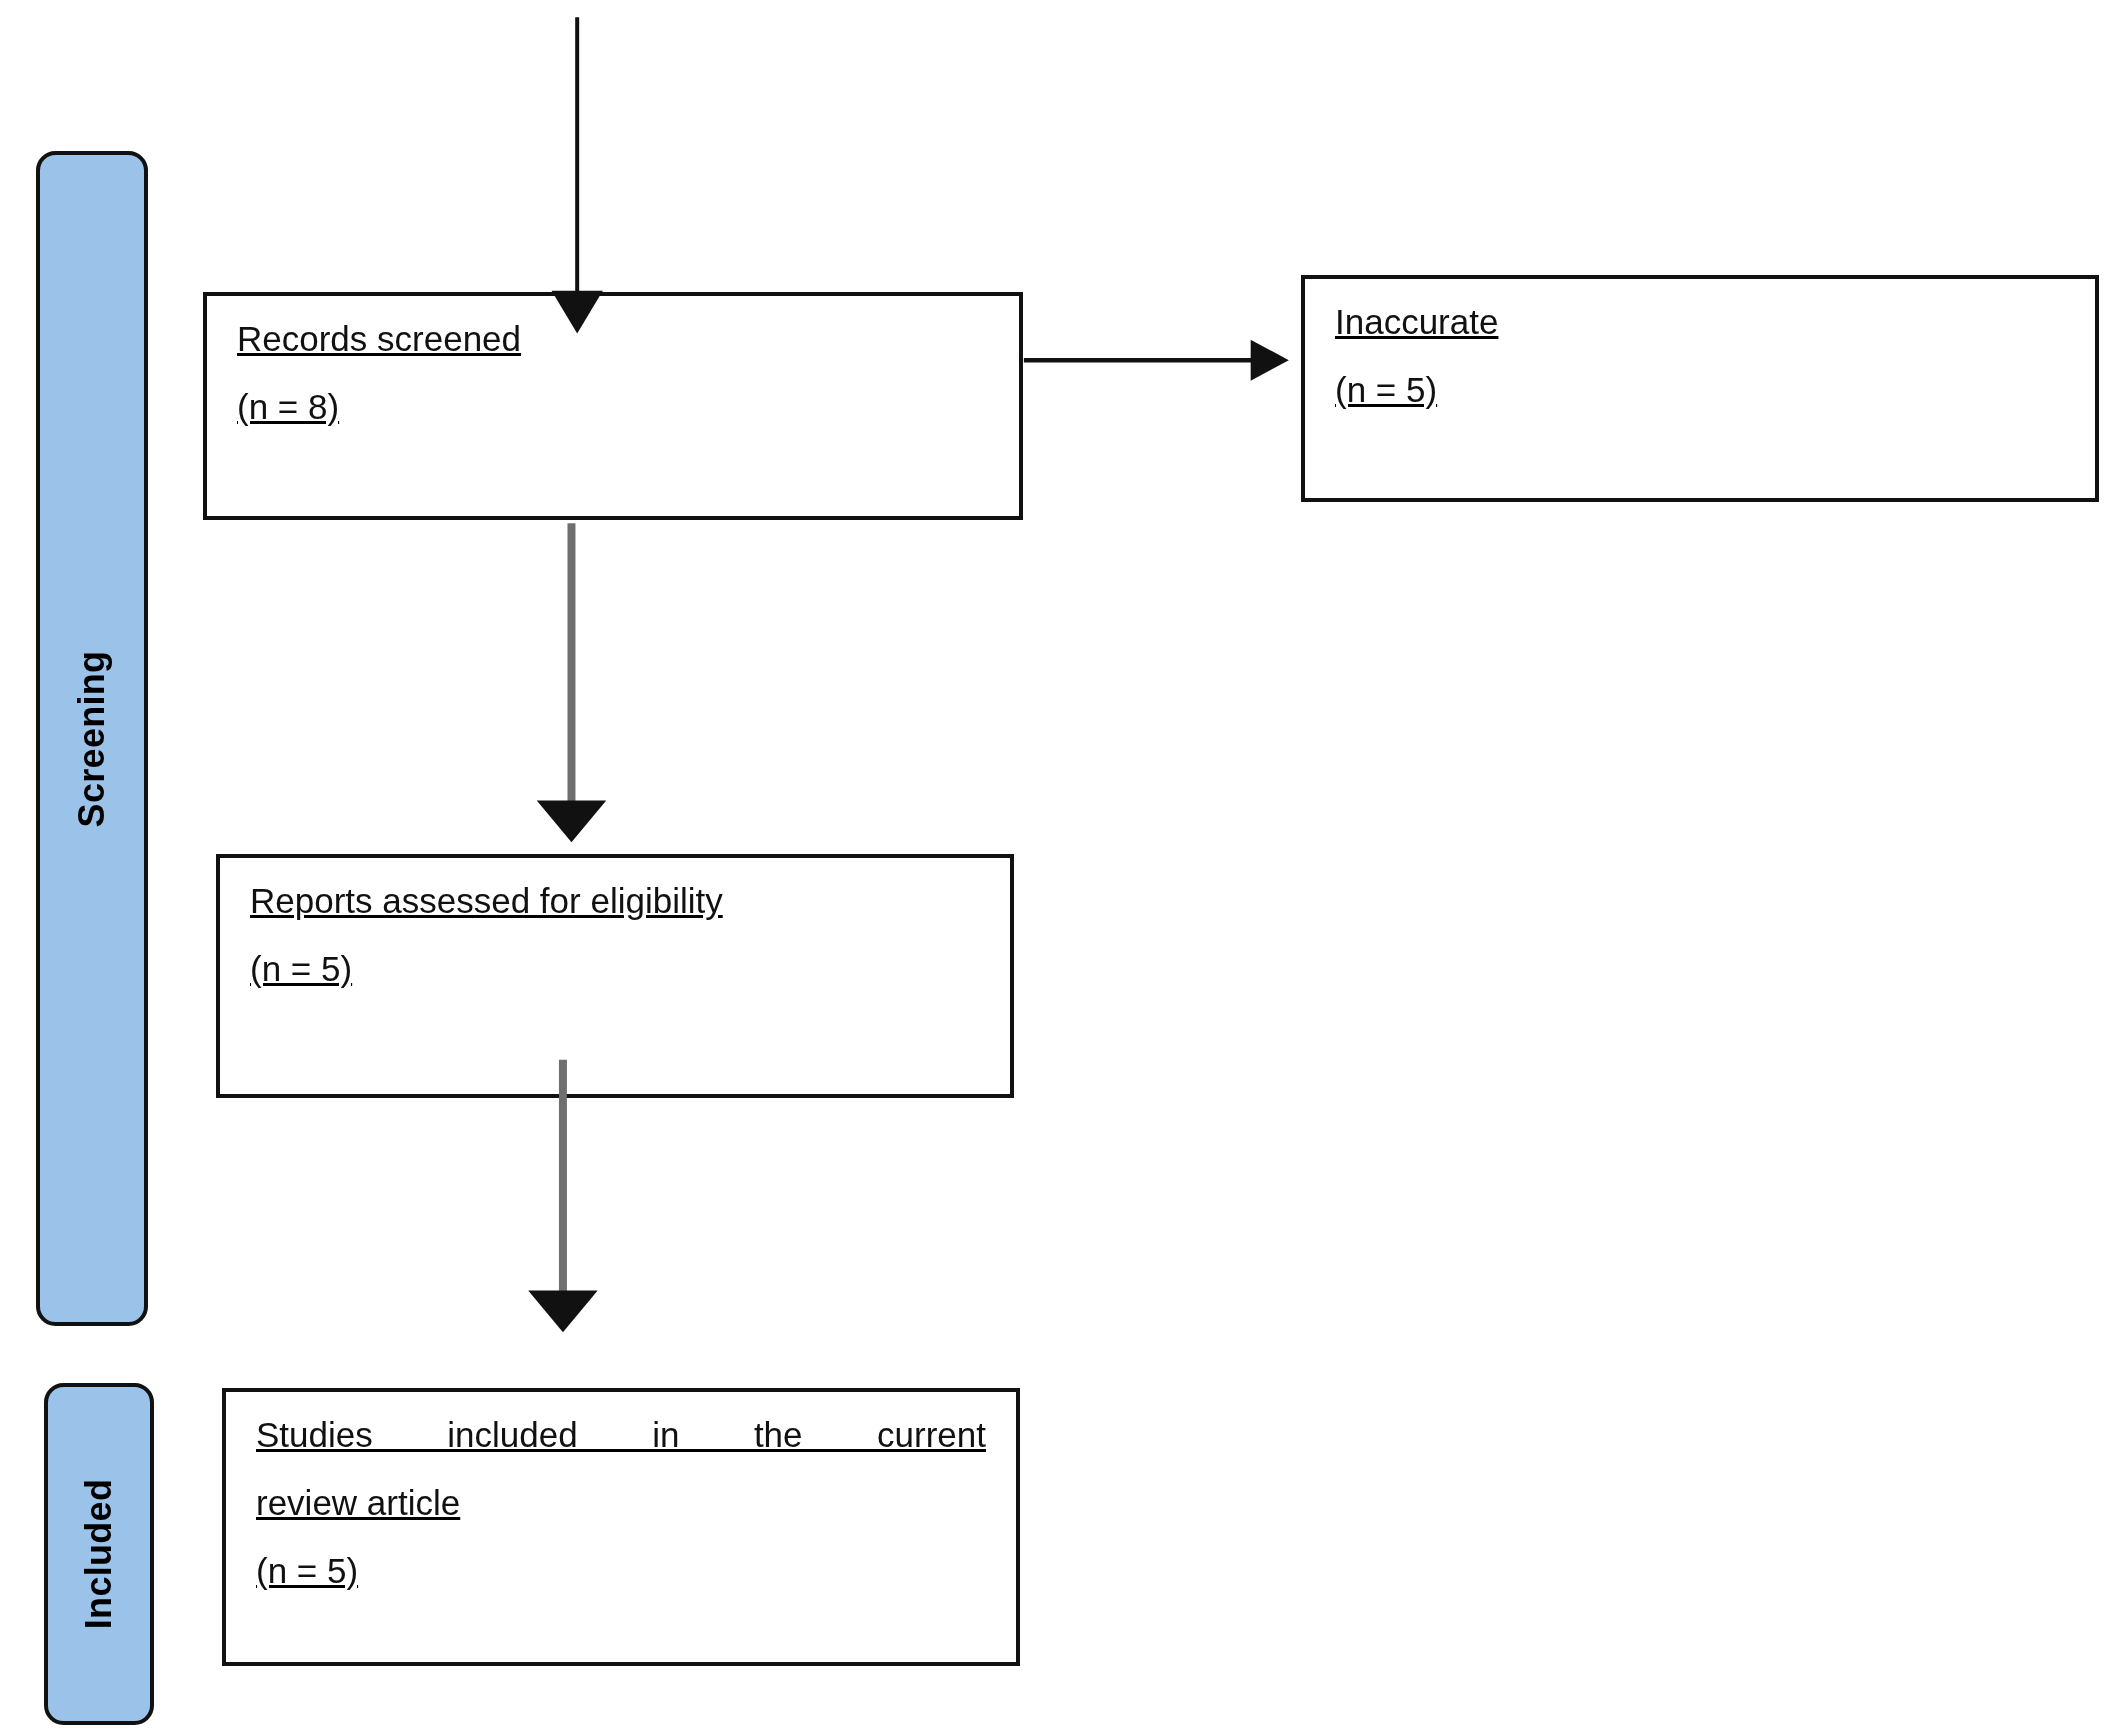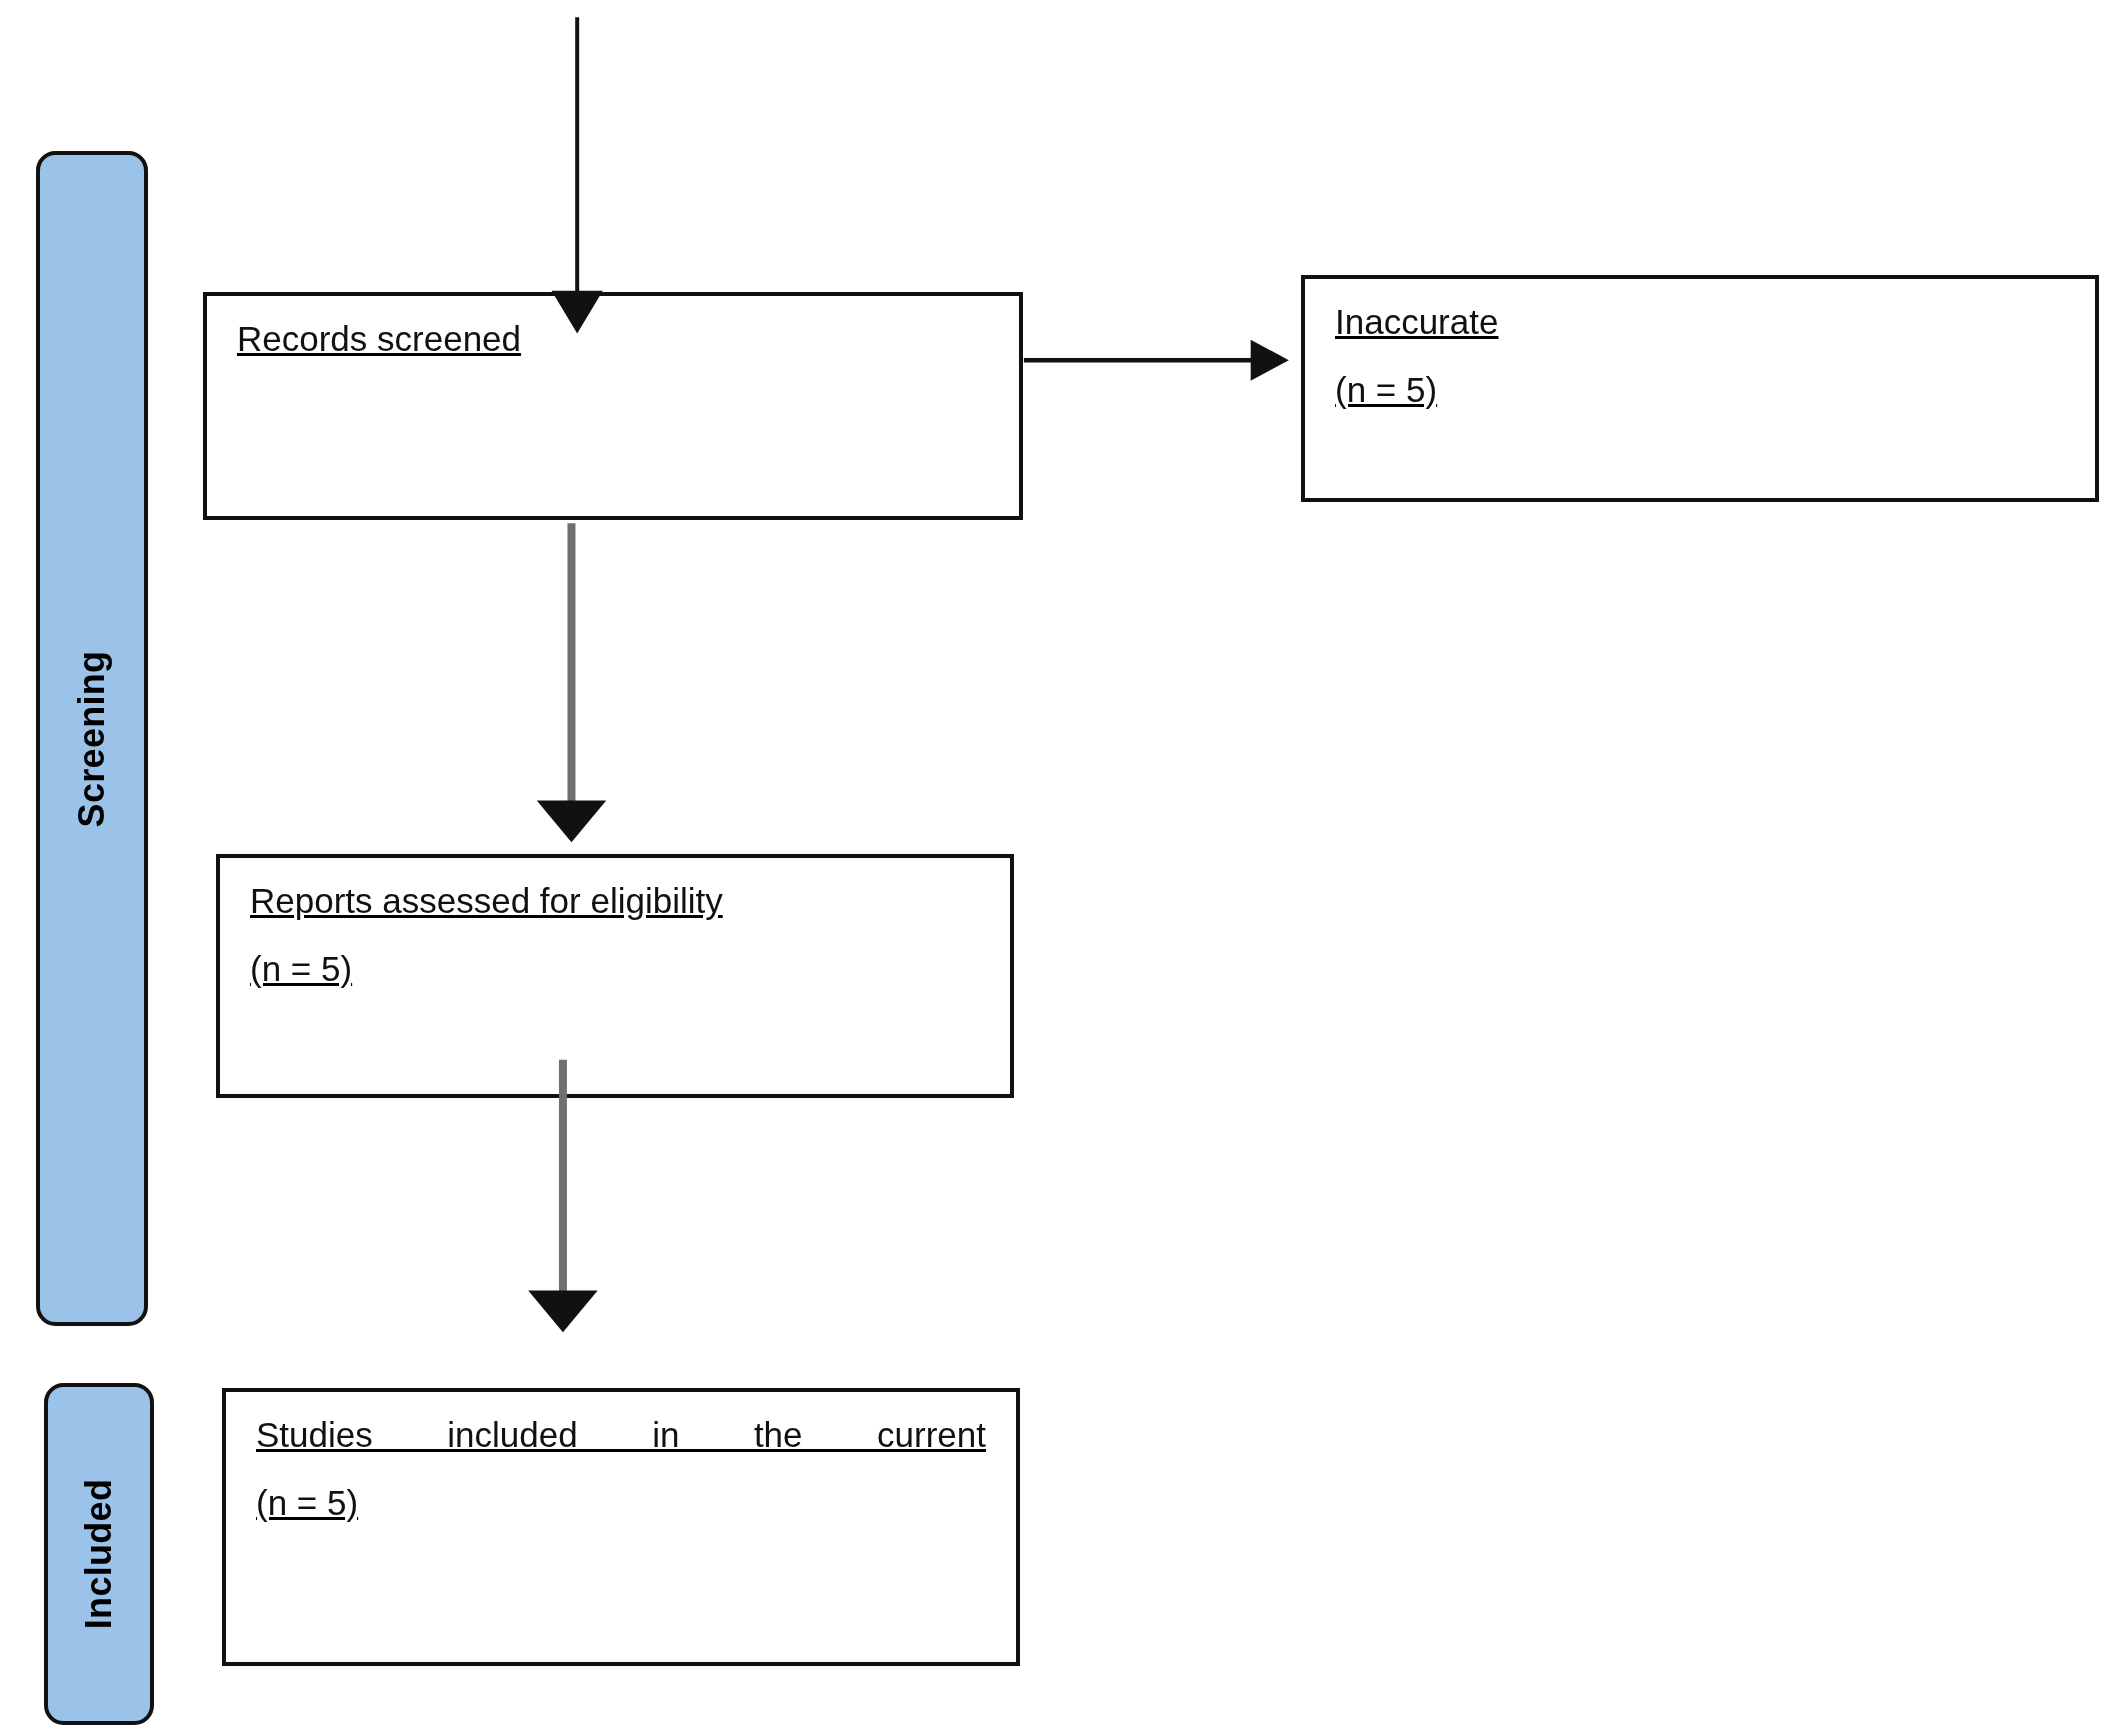--- a/index.html
+++ b/index.html
@@ -95,34 +95,36 @@
   <div class="phase-bar" id="phase-screening" style="--phase-fill: #9BC3E9;">
     <span class="phase-label">Screening</span>
   </div>
 
   <div class="phase-bar" id="phase-included" style="--phase-fill: #9BC3E9;">
     <span class="phase-label">Included</span>
   </div>
 
   <div class="node-box" id="box-records">
     <div class="node-line">Records screened</div>
+    <div class="node-line">(n = 8)</div>
   </div>
 
   <div class="node-box" id="box-inaccurate">
     <div class="node-line">Inaccurate</div>
     <div class="node-line">(n = 5)</div>
   </div>
 
   <div class="node-box" id="box-reports">
     <div class="node-line">Reports assessed for eligibility</div>
     <div class="node-line">(n = 5)</div>
   </div>
 
   <div class="node-box" id="box-studies">
     <div class="node-line justified">Studies included in the current</div>
+    <div class="node-line wrapnext">review article</div>
     <div class="node-line">(n = 5)</div>
   </div>
 
   <svg id="connectors" viewBox="0 0 3719 3036">
 
     <g>
       <line x1="1013" y1="30" x2="1013" y2="560" stroke="#111111" stroke-width="7"></line>
       <polygon points="968,510 1058,510 1013,585" fill="#111111"></polygon>
     </g>
 

